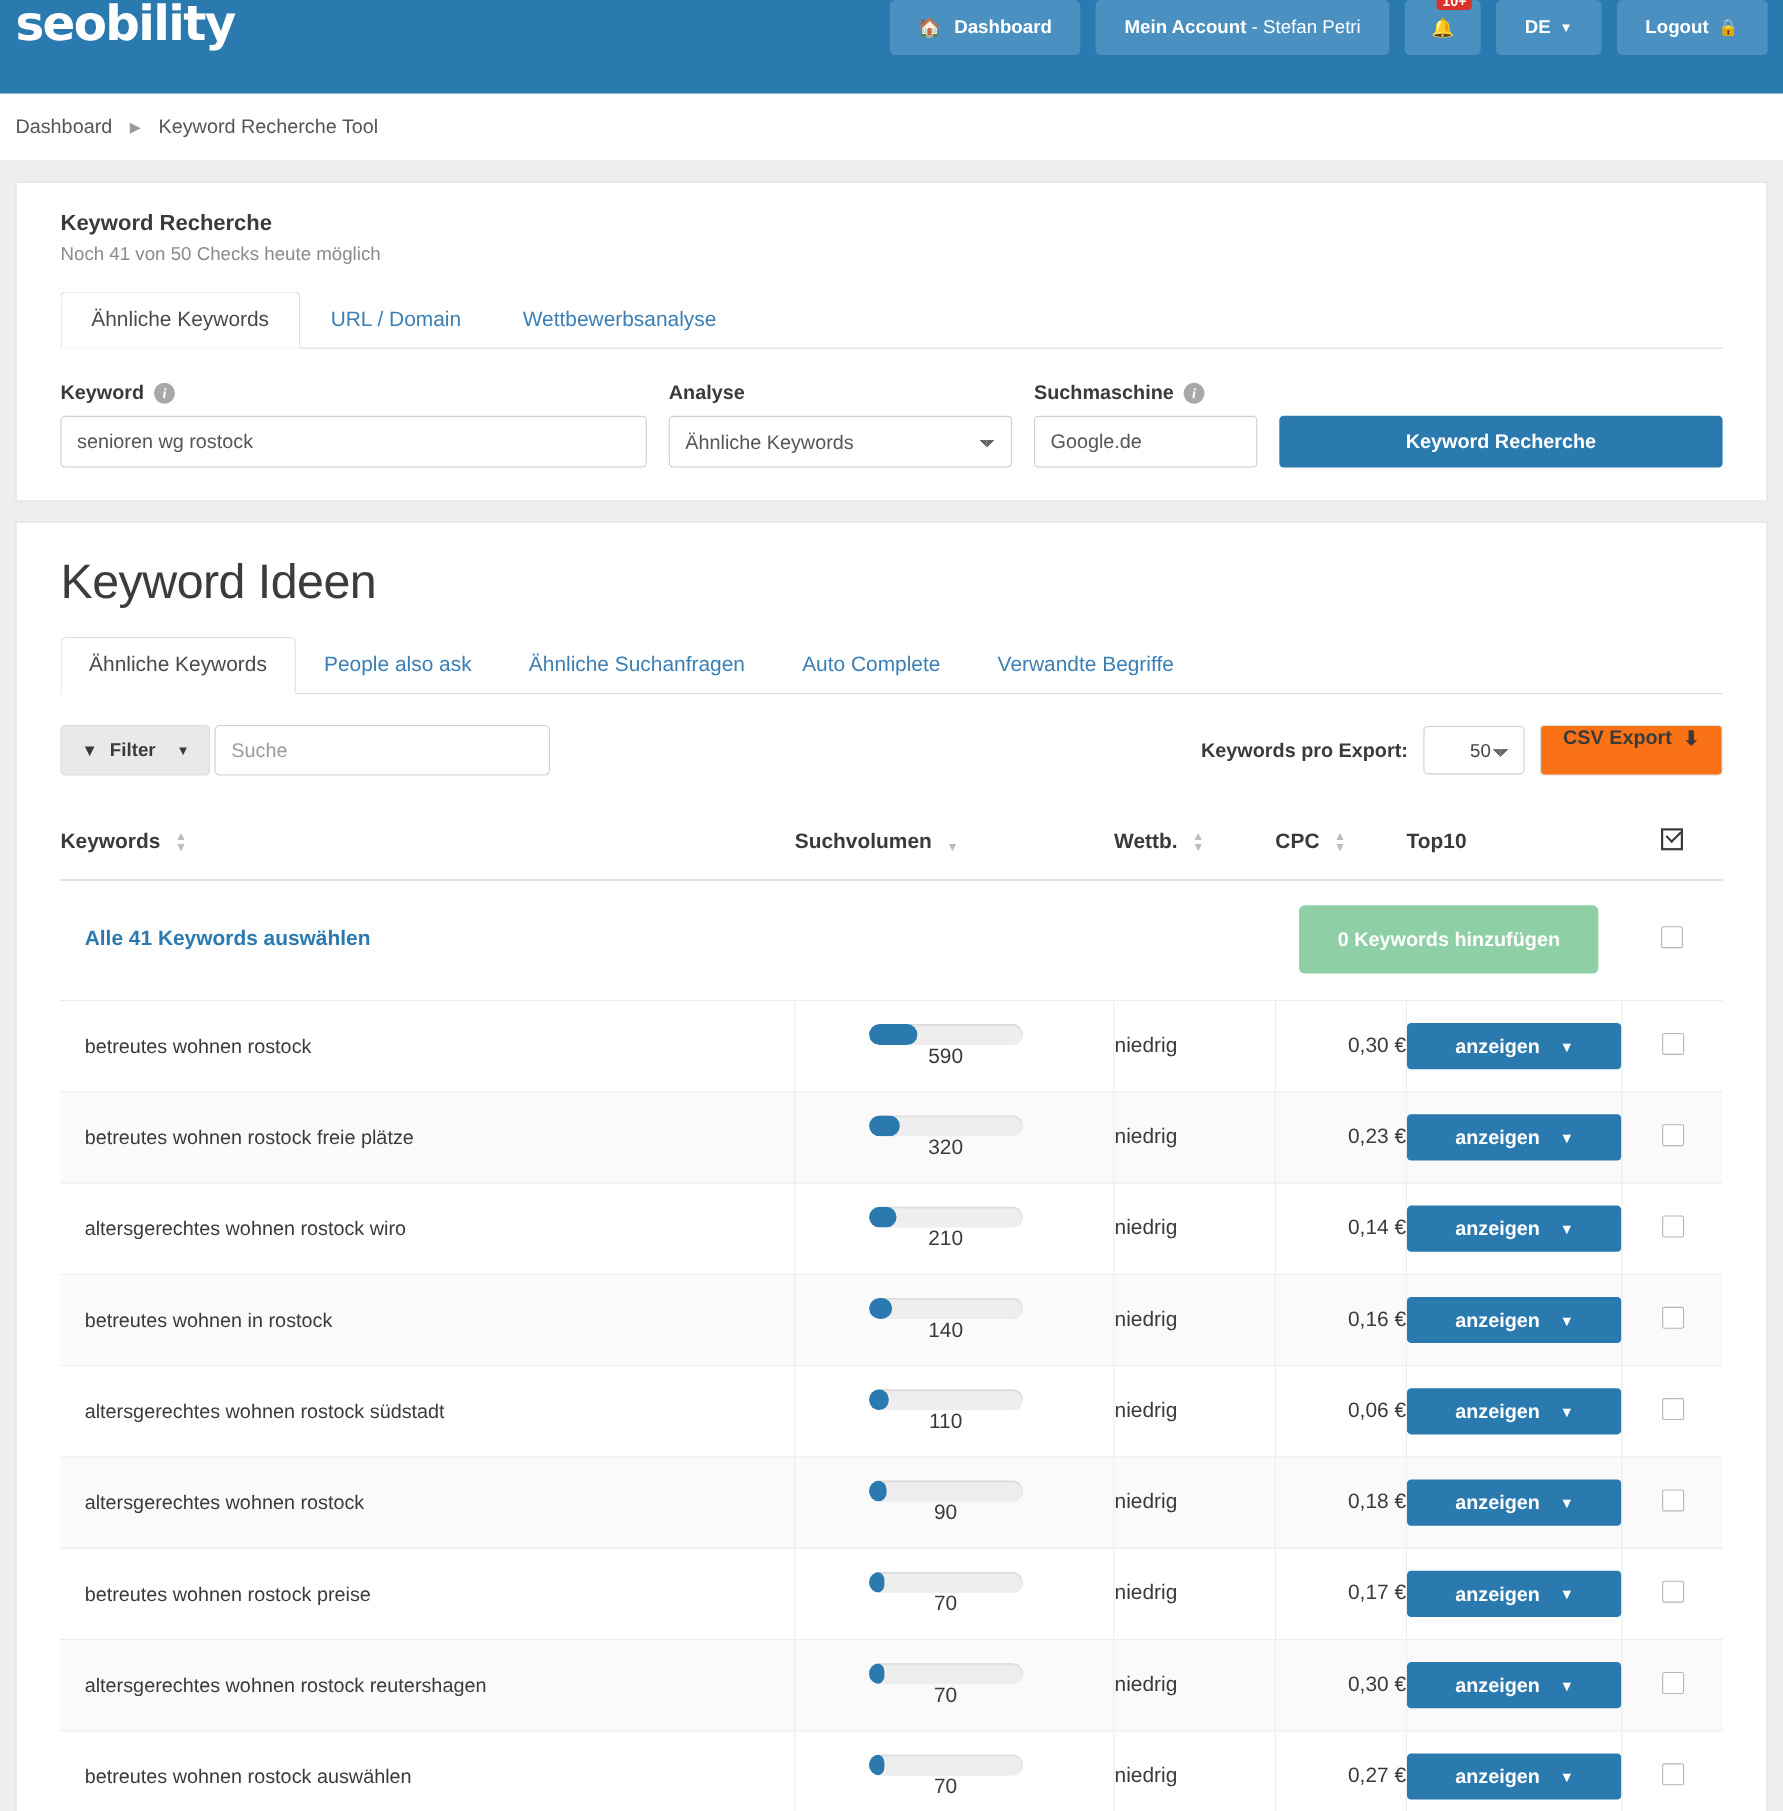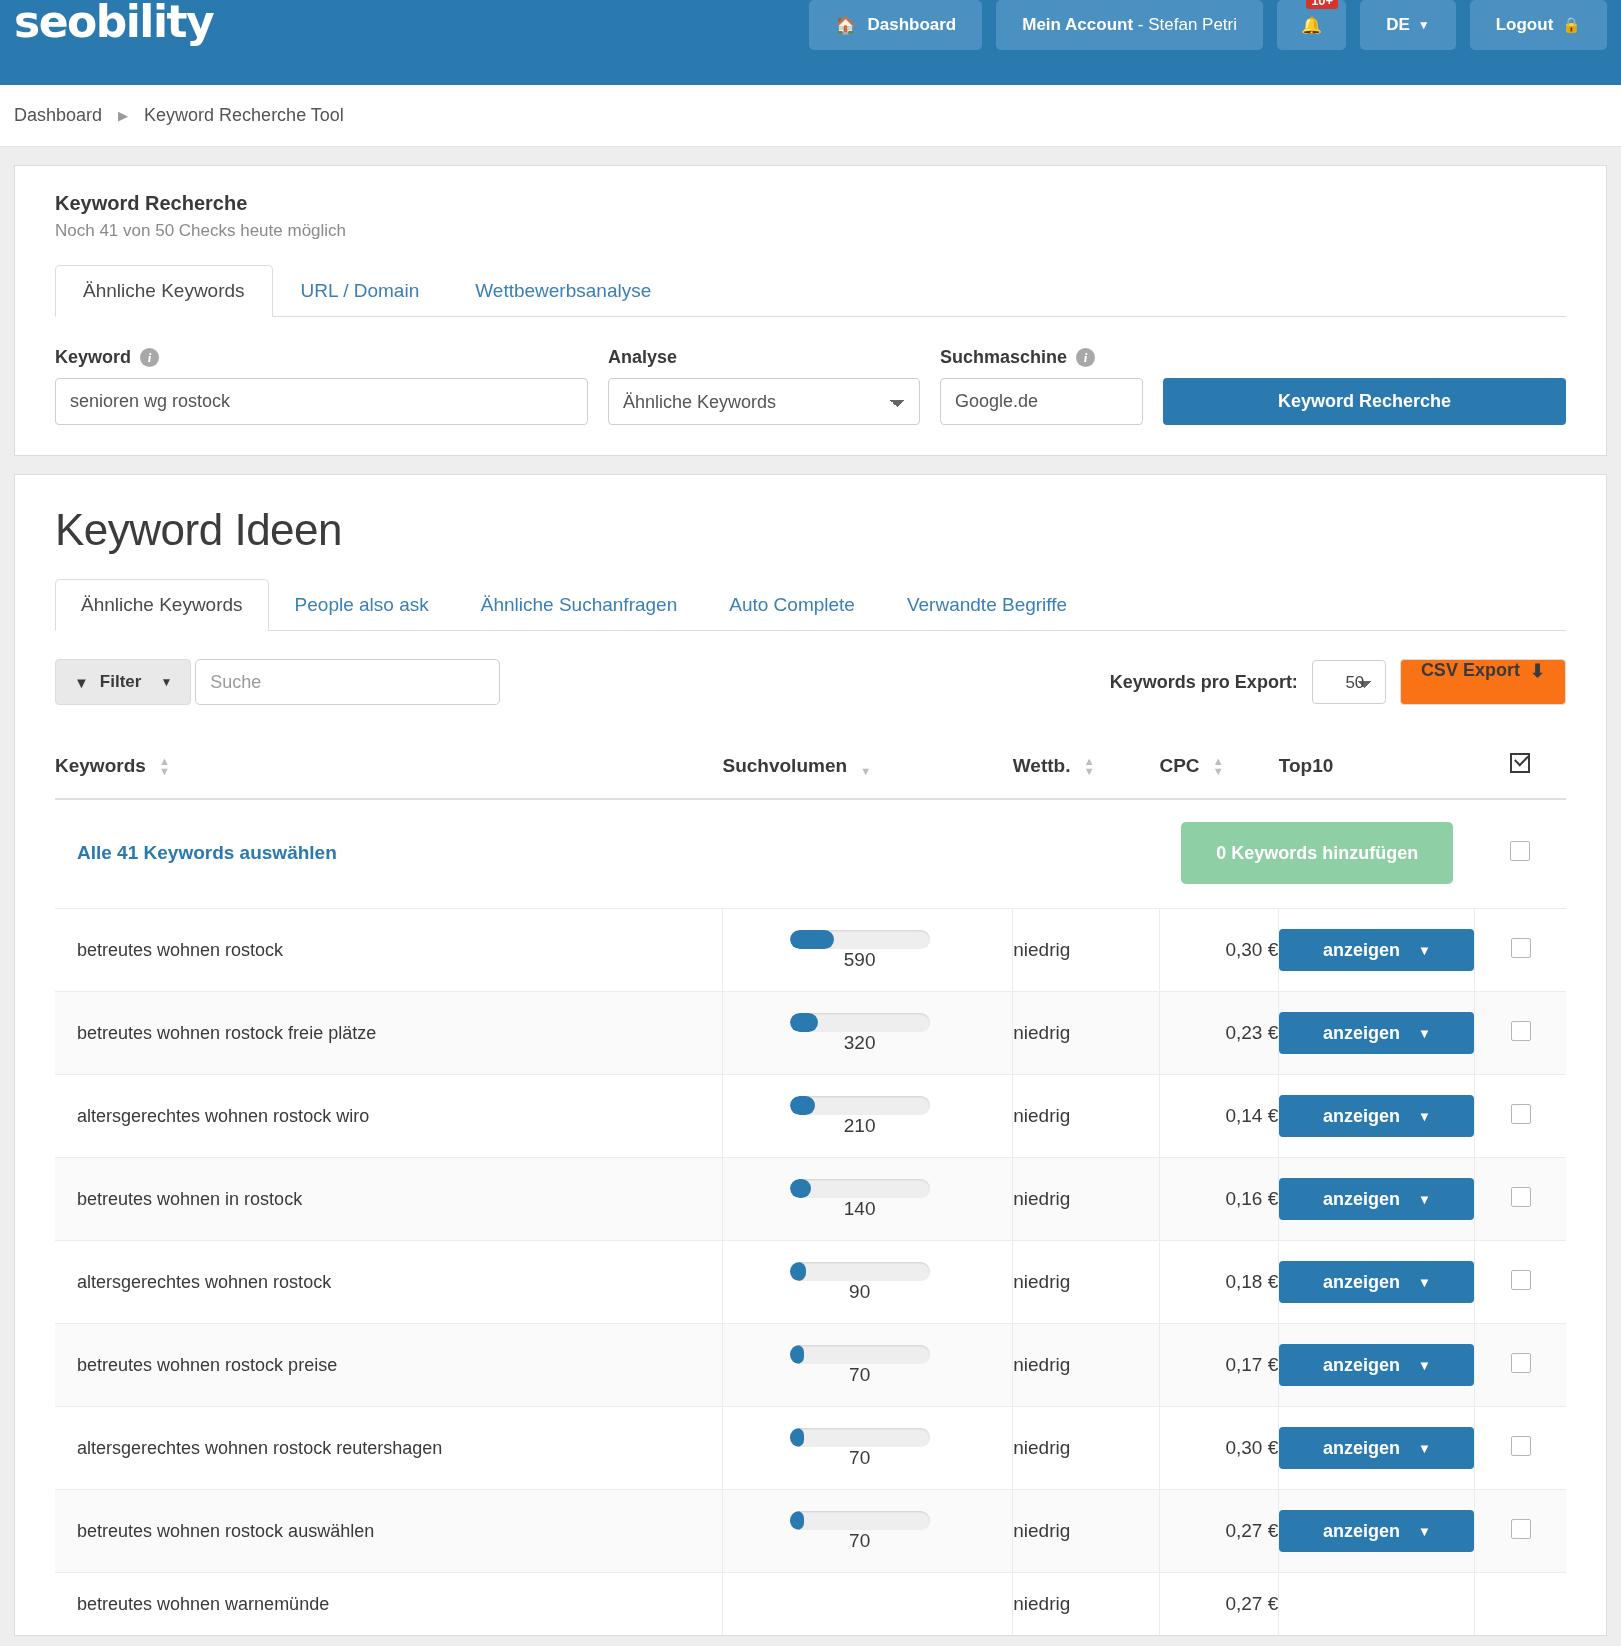--- a/index.html
+++ b/index.html
@@ -241,21 +241,21 @@
   }
   .search-box::placeholder { color: #9b9b9b; }
   .toolbar-right {
     margin-left: auto;
     display: flex;
     align-items: center;
     gap: 14px;
   }
   .kps-label { font-size: 18px; font-weight: bold; color: #3a3a3a; }
   .kps-select {
-    width: 74px;
+    width: 92px;
     height: 44px;
     border: 1px solid #cfcfcf;
     border-radius: 4px;
     font-size: 17px;
     color: #444;
     text-align: center;
     appearance: none;
     -webkit-appearance: none;
     background: #fff;
     background-image: linear-gradient(45deg, transparent 50%, #666 50%), linear-gradient(135deg, #666 50%, transparent 50%);
@@ -651,20 +651,40 @@
             <td class="c-cpc">0,16 €</td>
             <td class="c-top">
               <button class="anz-btn">
                 <span>anzeigen</span>
                 <span class="cv">▼</span>
               </button>
             </td>
             <td class="c-chk"><span class="row-check"></span></td>
           </tr>
           <tr class="data-row">
+            <td class="c-kw">altersgerechtes wohnen rostock südstadt</td>
+            <td>
+              <div class="vol-cell">
+                <div class="vol-bar">
+                  <div class="vol-fill" style="width:13%"></div>
+                </div>
+                <div class="vol-num">110</div>
+              </div>
+            </td>
+            <td class="c-wb">niedrig</td>
+            <td class="c-cpc">0,06 €</td>
+            <td class="c-top">
+              <button class="anz-btn">
+                <span>anzeigen</span>
+                <span class="cv">▼</span>
+              </button>
+            </td>
+            <td class="c-chk"><span class="row-check"></span></td>
+          </tr>
+          <tr class="data-row">
             <td class="c-kw">altersgerechtes wohnen rostock</td>
             <td>
               <div class="vol-cell">
                 <div class="vol-bar">
                   <div class="vol-fill" style="width:12%"></div>
                 </div>
                 <div class="vol-num">90</div>
               </div>
             </td>
             <td class="c-wb">niedrig</td>

